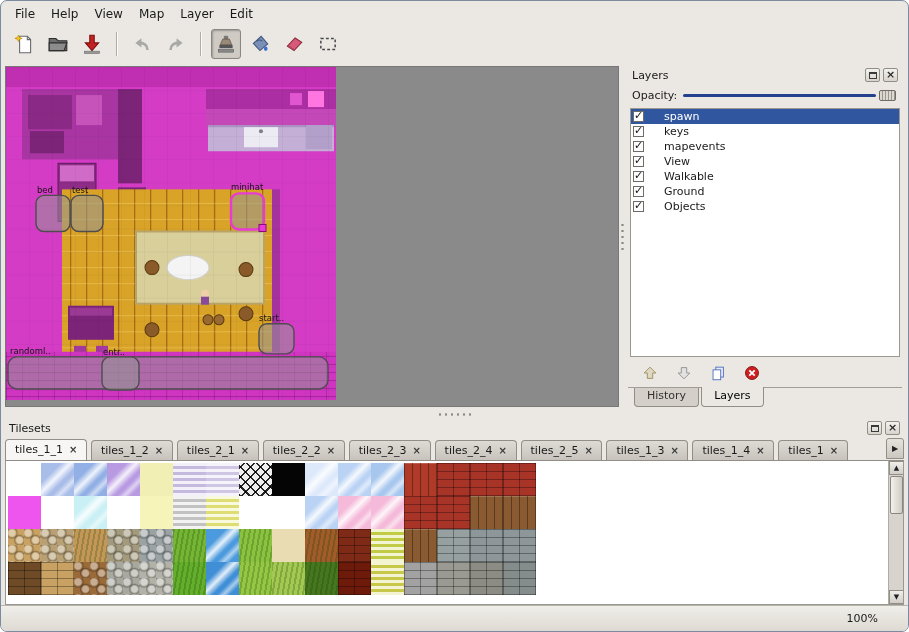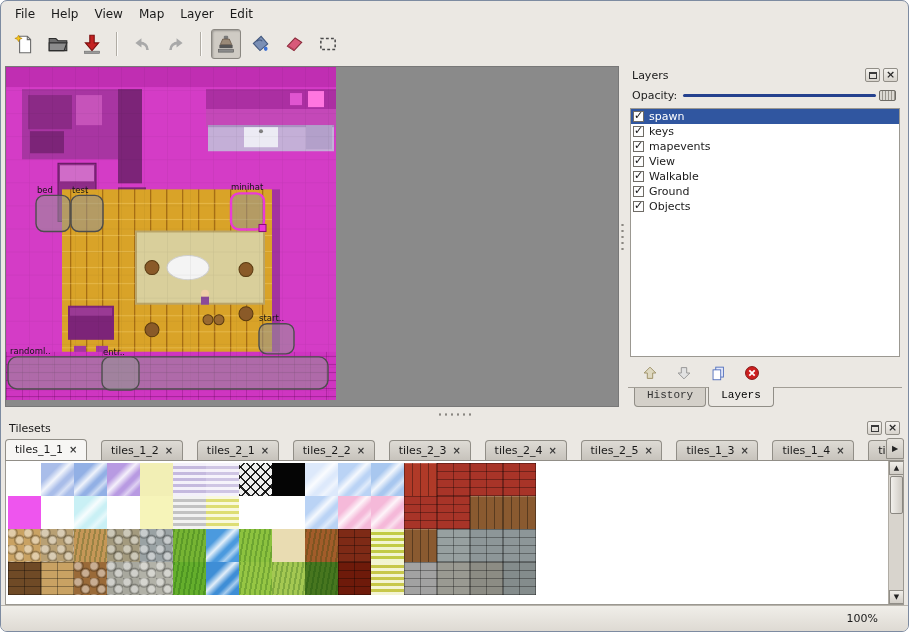--- a/index.html
+++ b/index.html
@@ -36,39 +36,39 @@
   .restore-glyph { width:8px; height:7px; border:1px solid #3a3a3a; border-top:2px solid #3a3a3a; }
   .close-glyph::after { content:"×"; font-size:11px; font-weight:bold; color:#2a2a2a; line-height:10px; }
 
   .opacity-row { height:22px; display:flex; align-items:center; padding:0 4px; gap:6px; }
   .slider { flex:1; position:relative; height:14px; }
   .slider-track { position:absolute; left:0; right:22px; top:6px; height:3px; background:#24418e; border-radius:2px; }
   .slider-handle { position:absolute; right:2px; top:2px; width:17px; height:11px; border:1px solid #6f6c66; border-radius:2px;
                    background:repeating-linear-gradient(90deg,#dcd9d3 0 2px,#9a968e 2px 3px); }
 
   .layer-list { flex:1; background:#ffffff; border:1px solid #9b9891; margin:2px; overflow:hidden; }
-  .layer-row { height:15px; display:flex; align-items:center; gap:5px; padding:0 2px; }
+  .layer-row { height:15px; display:flex; align-items:center; gap:20px; padding:0 2px; }
   .layer-row.sel { background:#3056a0; }
   .layer-row.sel .layer-label { color:#ffffff; }
   .cb { width:11px; height:11px; background:#fdfdfd; border:1px solid #6f6c66; position:relative; flex:0 0 auto; }
   .cb.checked::after { content:"✓"; position:absolute; left:0px; top:-3px; font-size:11px; font-weight:bold; color:#111; }
 
   .layer-btns { height:28px; display:flex; align-items:center; gap:10px; padding:0 10px; }
   .lbtn { width:24px; height:24px; display:flex; align-items:center; justify-content:center; border-radius:3px; }
 
   .panel-tabs { height:20px; display:flex; gap:2px; padding-left:6px; border-top:1px solid #a29e96; }
   .btab { border:1px solid #918e87; border-top:none; border-radius:0 0 4px 4px; padding:1px 12px 2px;
-          background:#d4d0c9; color:#333;font-family:Liberation Mono, monospace; }
+          background:#d4d0c9; color:#333; }
   .btab.active { background:#ebe8e3; color:#000; margin-top:-1px; padding-top:2px; }
 
   
   .tilesets-panel { height:186px; display:flex; flex-direction:column; padding:0 4px; }
   .ttabs { height:24px; display:flex; align-items:flex-end; border-bottom:1px solid #918e87; position:relative; overflow:hidden; padding-right:20px; }
   .ttab { display:flex; align-items:center; gap:6px; border:1px solid #918e87; border-bottom:none; border-radius:4px 4px 0 0;
-          padding:3px 7px 3px 9px; background:linear-gradient(#dedbd5,#c7c3bc); margin-right:14px; white-space:nowrap; }
+          padding:3px 7px 3px 9px; background:linear-gradient(#dedbd5,#c7c3bc); margin-right:4px; white-space:nowrap; }
   .ttab.active { background:#f7f6f4; position:relative; margin-bottom:-1px; padding-bottom:5px; }
   .ttab:last-of-type { max-width:58px; overflow:hidden; }
   .tclose { width:10px; color:#3a3a3a; font-weight:bold; font-size:10px; line-height:10px; }
   .tclose::after { content:"×"; }
   .tab-scroll-right { position:absolute; right:0; bottom:1px; width:18px; height:21px; border:1px solid #918e87; border-radius:3px 3px 0 0;
           background:linear-gradient(#e6e3dd,#cbc7c0); display:flex; align-items:center; justify-content:center; font-size:8px; color:#222; }
 
   .tileset-content { flex:1; background:#ffffff; border:1px solid #9b9891; border-top:none; position:relative; overflow:hidden; }
   .tileset-grid { position:absolute; left:2px; top:2px; display:grid; grid-template-columns:repeat(16,33px); grid-auto-rows:33px; }
   .tile { width:33px; height:33px; }

